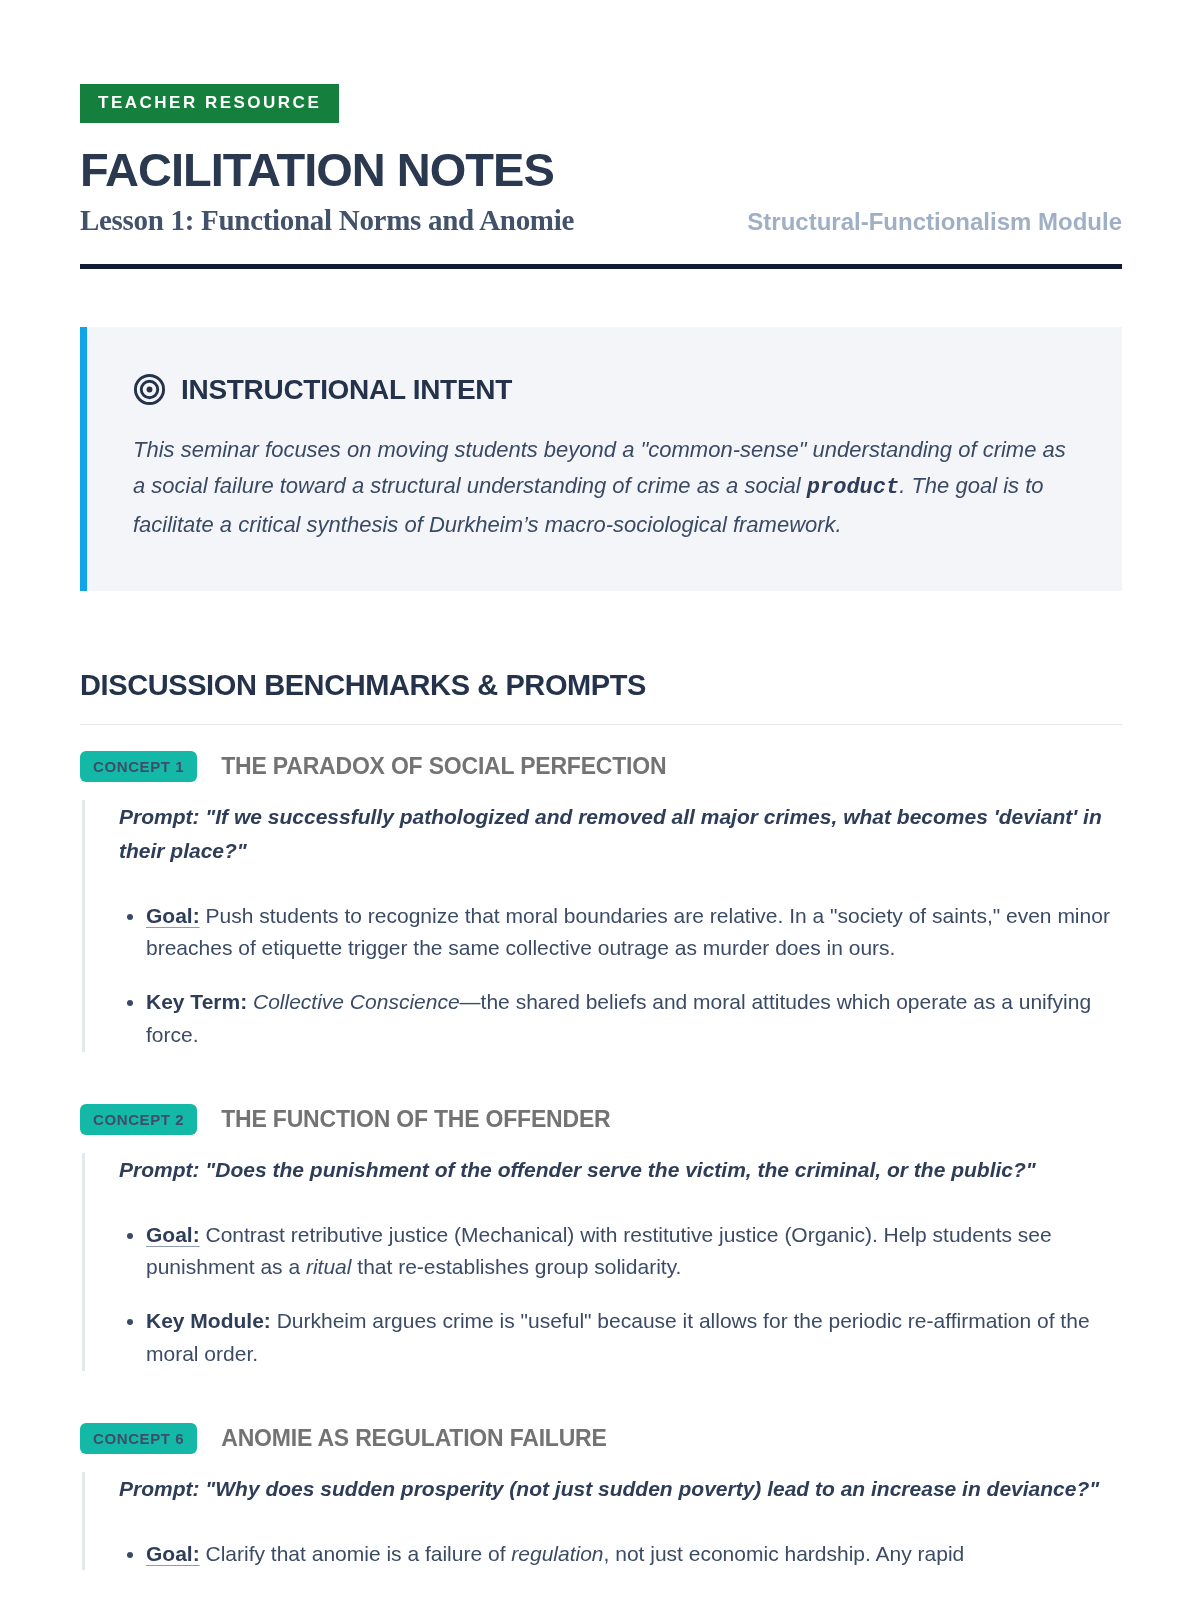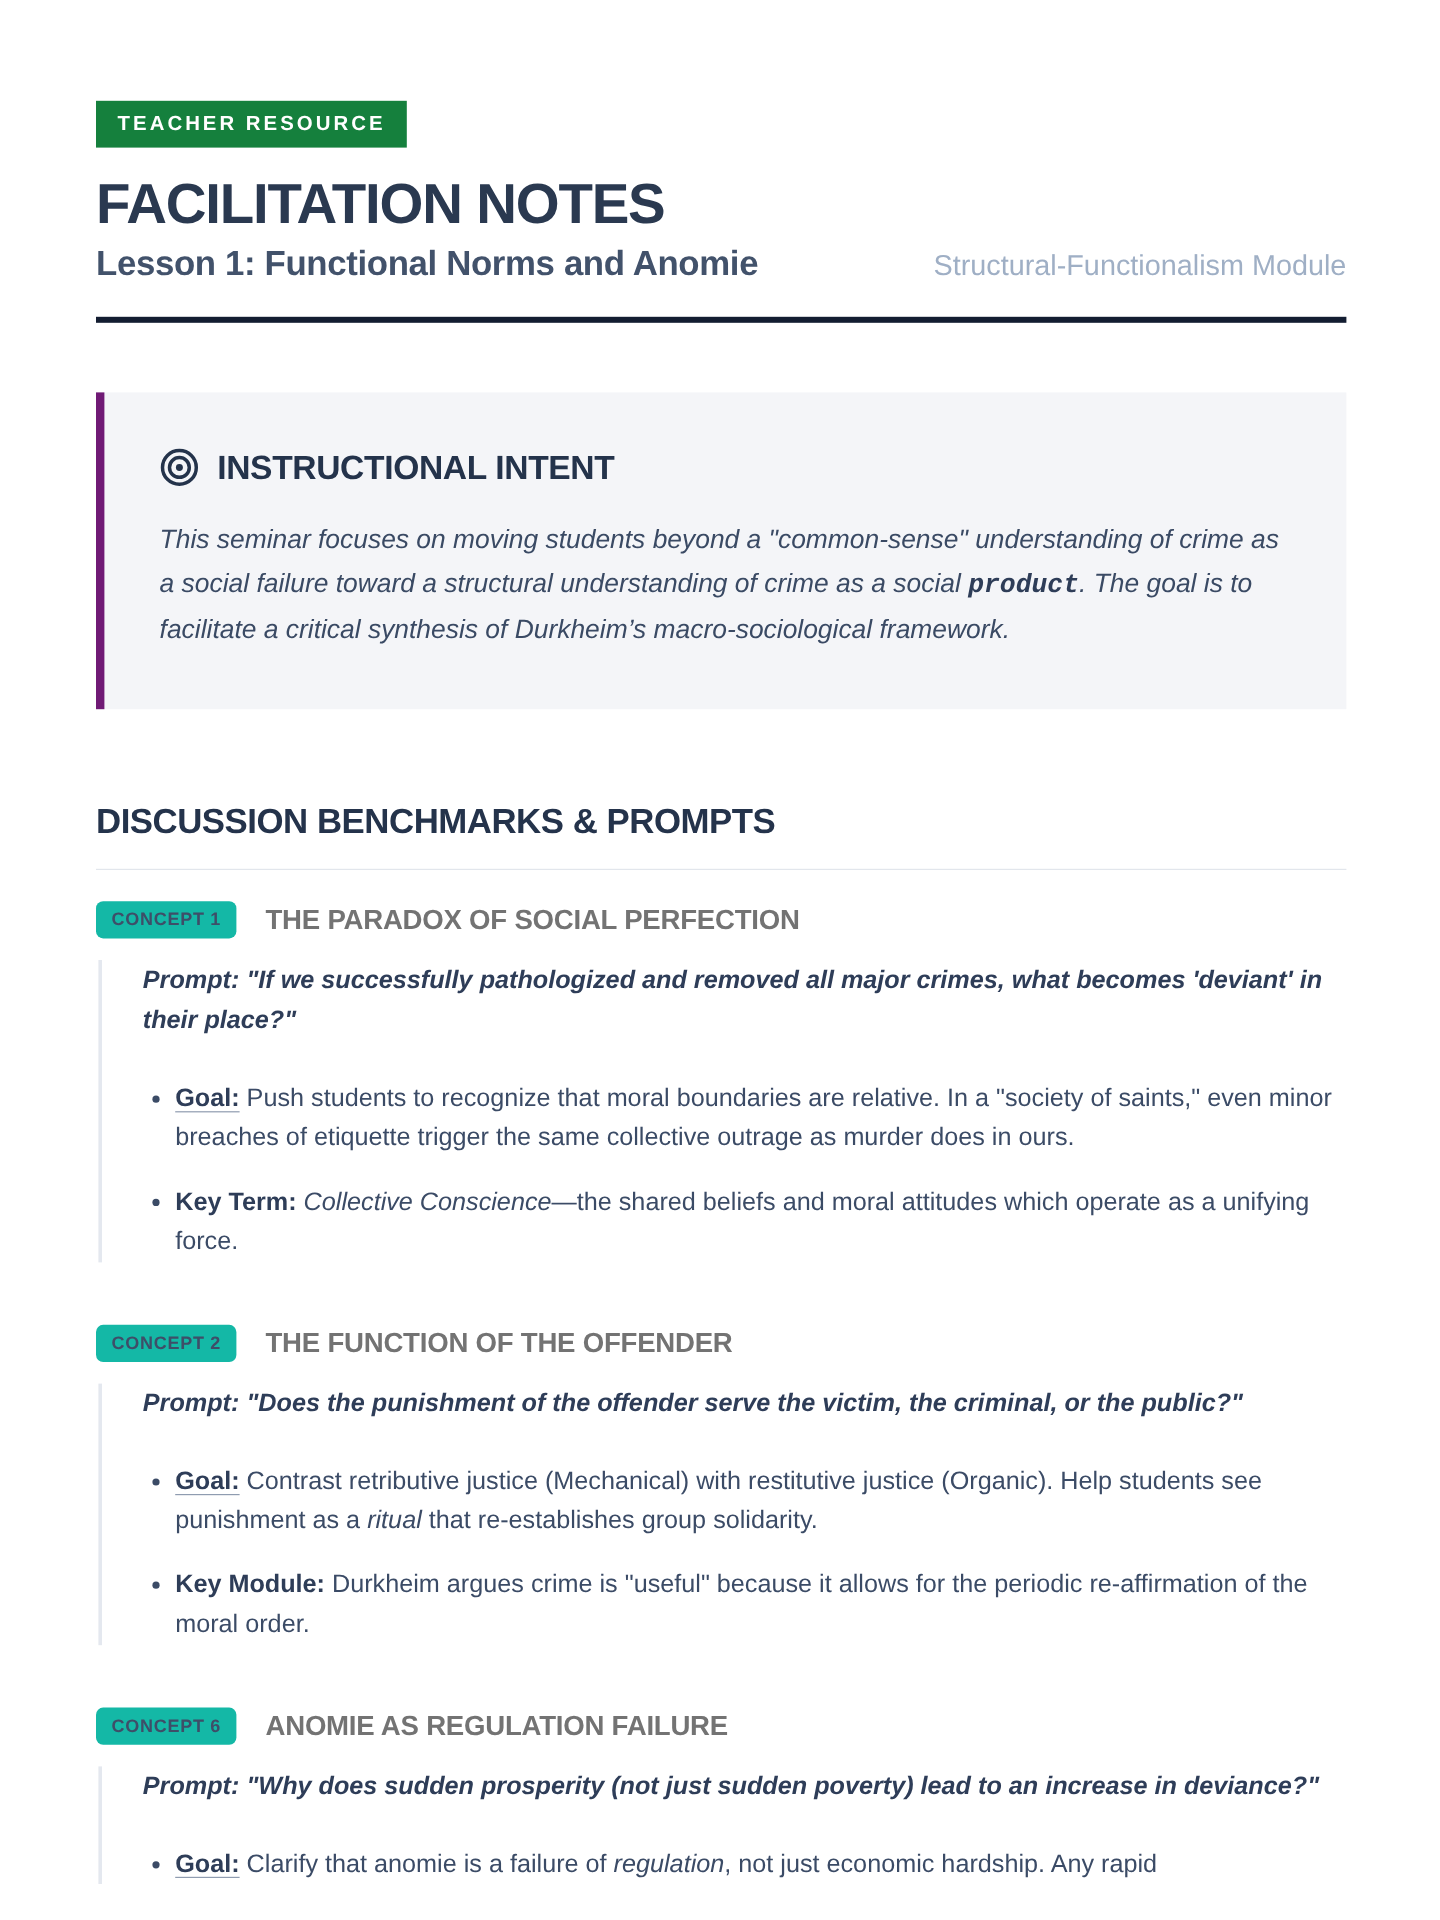--- a/index.html
+++ b/index.html
@@ -6,26 +6,26 @@
   html,body { width:1200px; height:1600px; overflow:hidden; background:#ffffff; }
   body { font-family:"Liberation Sans", sans-serif; color:#3b4b66; }
   .page { padding:84px 78px 0 80px; }
 
   
   .tr-badge { display:inline-block; background:#15803d; color:#ffffff; font-weight:700;
               font-size:17px; letter-spacing:2.5px; padding:9px 18px 10px; }
   .title { margin-top:22px; font-size:47px; line-height:1.05; font-weight:700;
            color:#2a3950; letter-spacing:-1px; }
   .sub-row { display:flex; justify-content:space-between; align-items:baseline; margin-top:10px; }
-  .subtitle { font-size:29px; font-weight:700; color:#42526b; letter-spacing:-0.3px; }
-  .module { font-size:24px; font-weight:400; color:#9fafc5; }
+  .subtitle { font-size:29px; font-weight:700; color:#42526b; letter-spacing:-0.3px;font-family:Liberation Serif, serif; }
+  .module { font-size:24px; font-weight:700; color:#9fafc5; }
   .rule-dark { border:none; height:5px; background:#131d31; margin-top:27px; }
 
   
-  .intent { margin-top:58px; background:#f4f5f8; border-left:7px solid #701a75;
+  .intent { margin-top:58px; background:#f4f5f8; border-left:7px solid #0ea5e9;
             padding:46px 50px 48px 46px; }
   .intent-head { display:flex; align-items:center; gap:15px; }
   .intent-head h3 { font-size:28px; font-weight:700; color:#24334b; letter-spacing:-0.3px; }
   .target-icon { width:33px; height:33px; flex:0 0 auto; }
   .intent-body { margin-top:26px; font-style:italic; font-size:22px; line-height:1.64; color:#3a4a64; }
   .intent-body .b { font-weight:700;font-family:Liberation Mono, monospace; }
 
   
   .section-heading { margin-top:78px; font-size:29px; font-weight:700; color:#24334b; letter-spacing:-0.4px; }
   .rule-light { border:none; height:1px; background:#e2e6ec; margin-top:22px; }

